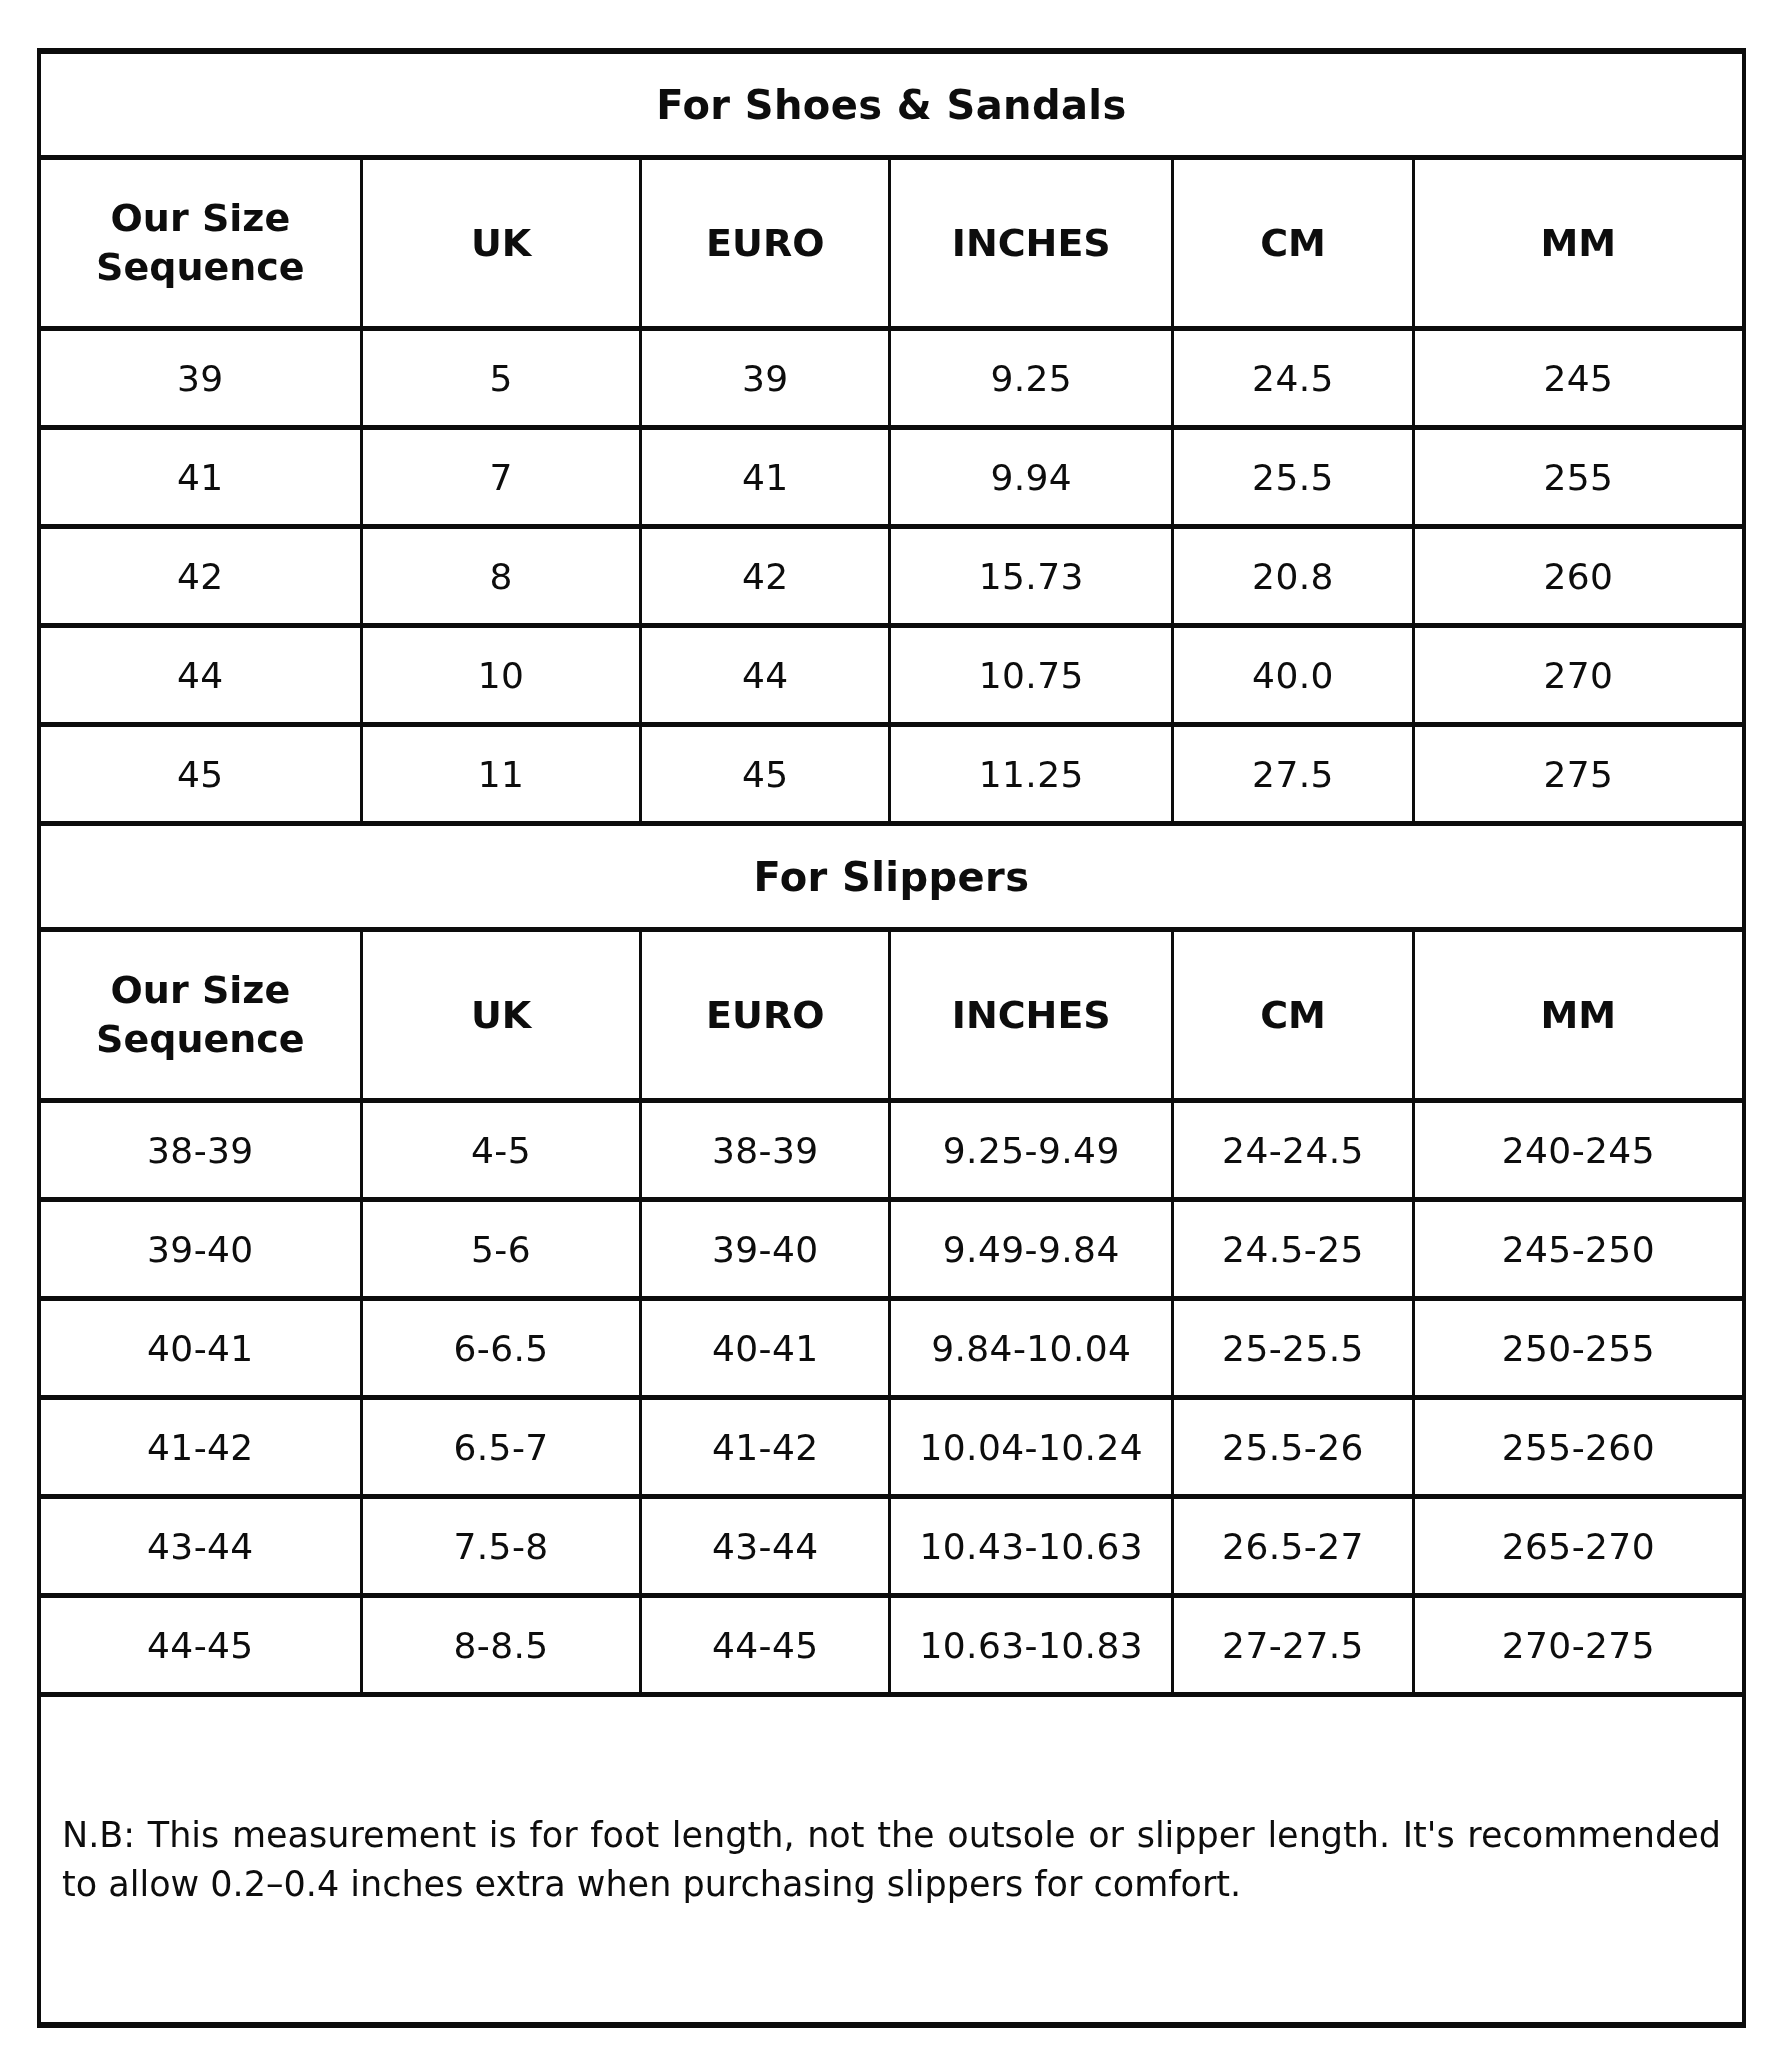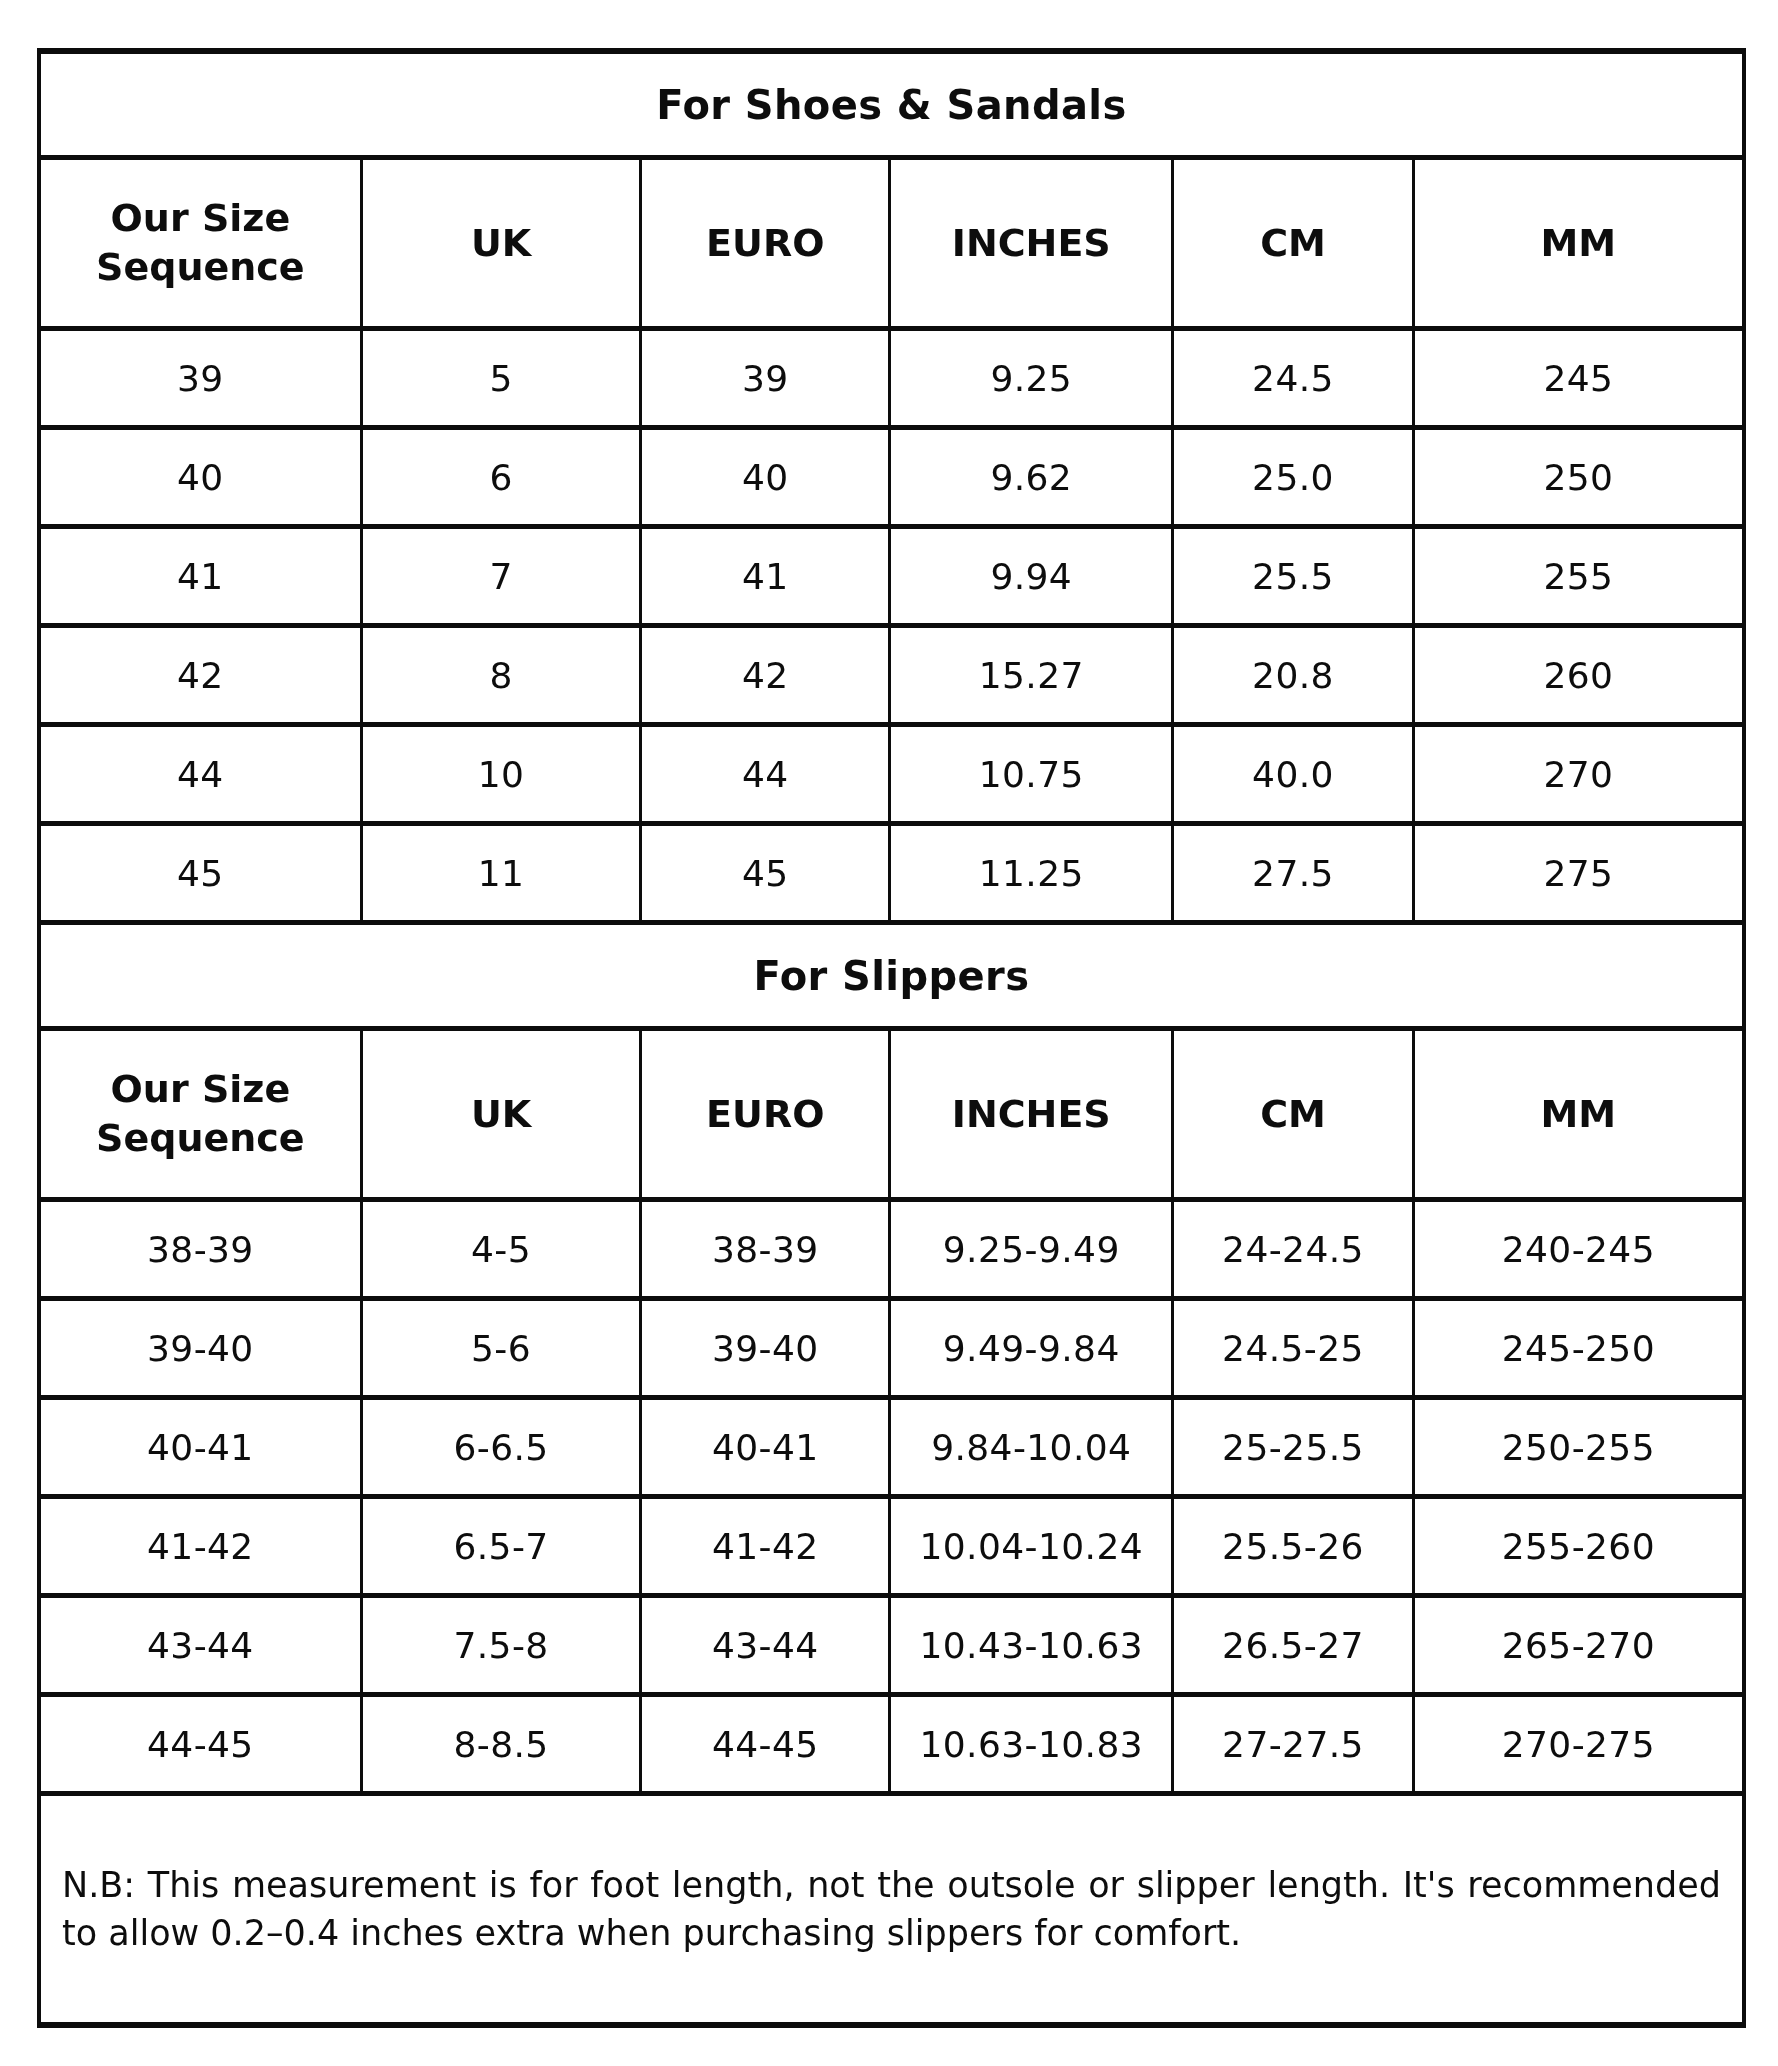--- a/index.html
+++ b/index.html
@@ -92,40 +92,32 @@
         </tr>
         <tr class="row-data">
           <td>39</td>
           <td>5</td>
           <td>39</td>
           <td>9.25</td>
           <td>24.5</td>
           <td>245</td>
         </tr>
         <tr class="row-data">
-          <td>40</td>
-          <td>6</td>
-          <td>40</td>
-          <td>9.62</td>
-          <td>25.0</td>
-          <td>250</td>
-        </tr>
-        <tr class="row-data">
           <td>41</td>
           <td>7</td>
           <td>41</td>
           <td>9.94</td>
           <td>25.5</td>
           <td>255</td>
         </tr>
         <tr class="row-data">
           <td>42</td>
           <td>8</td>
           <td>42</td>
-          <td>15.27</td>
+          <td>15.73</td>
           <td>20.8</td>
           <td>260</td>
         </tr>
         <tr class="row-data">
           <td>44</td>
           <td>10</td>
           <td>44</td>
           <td>10.75</td>
           <td>40.0</td>
           <td>270</td>

